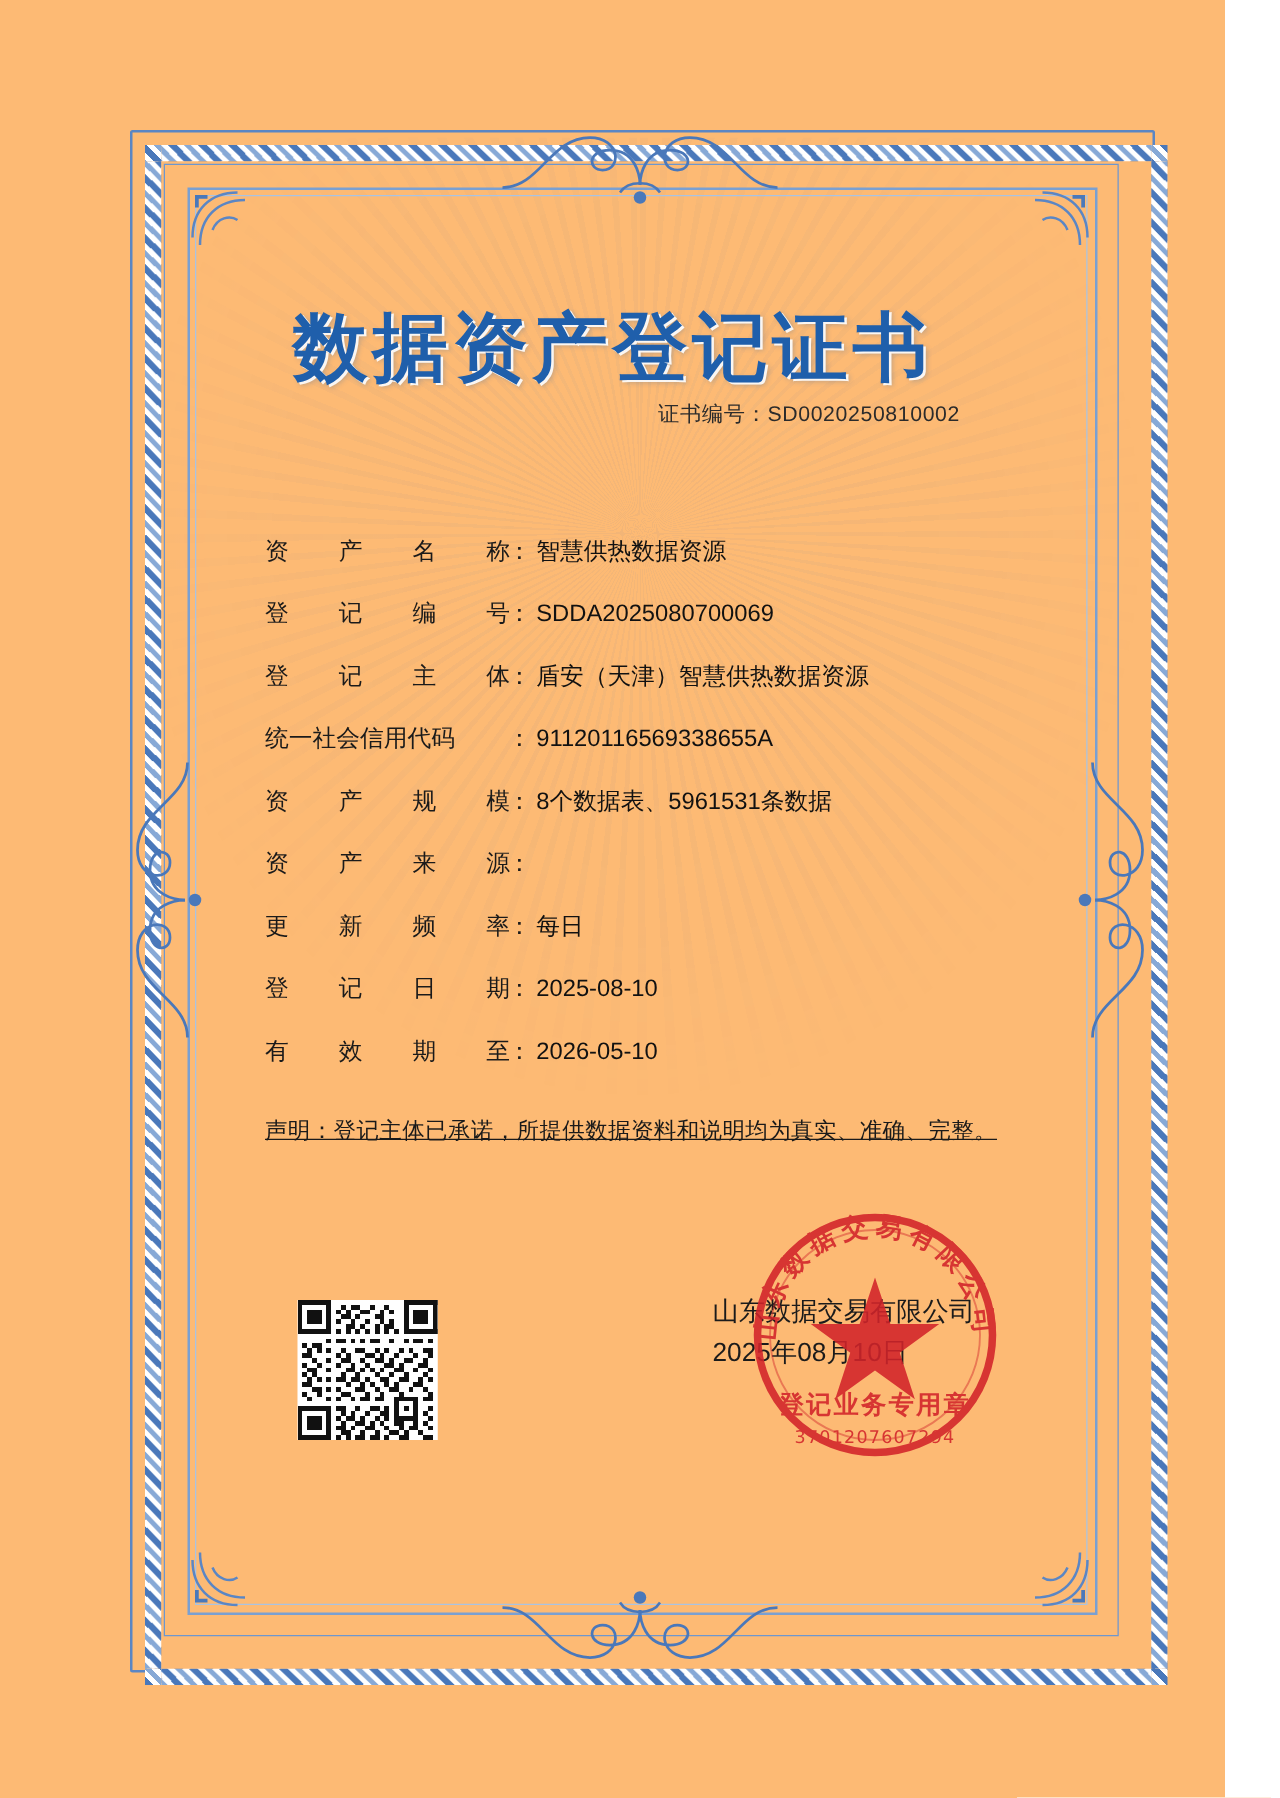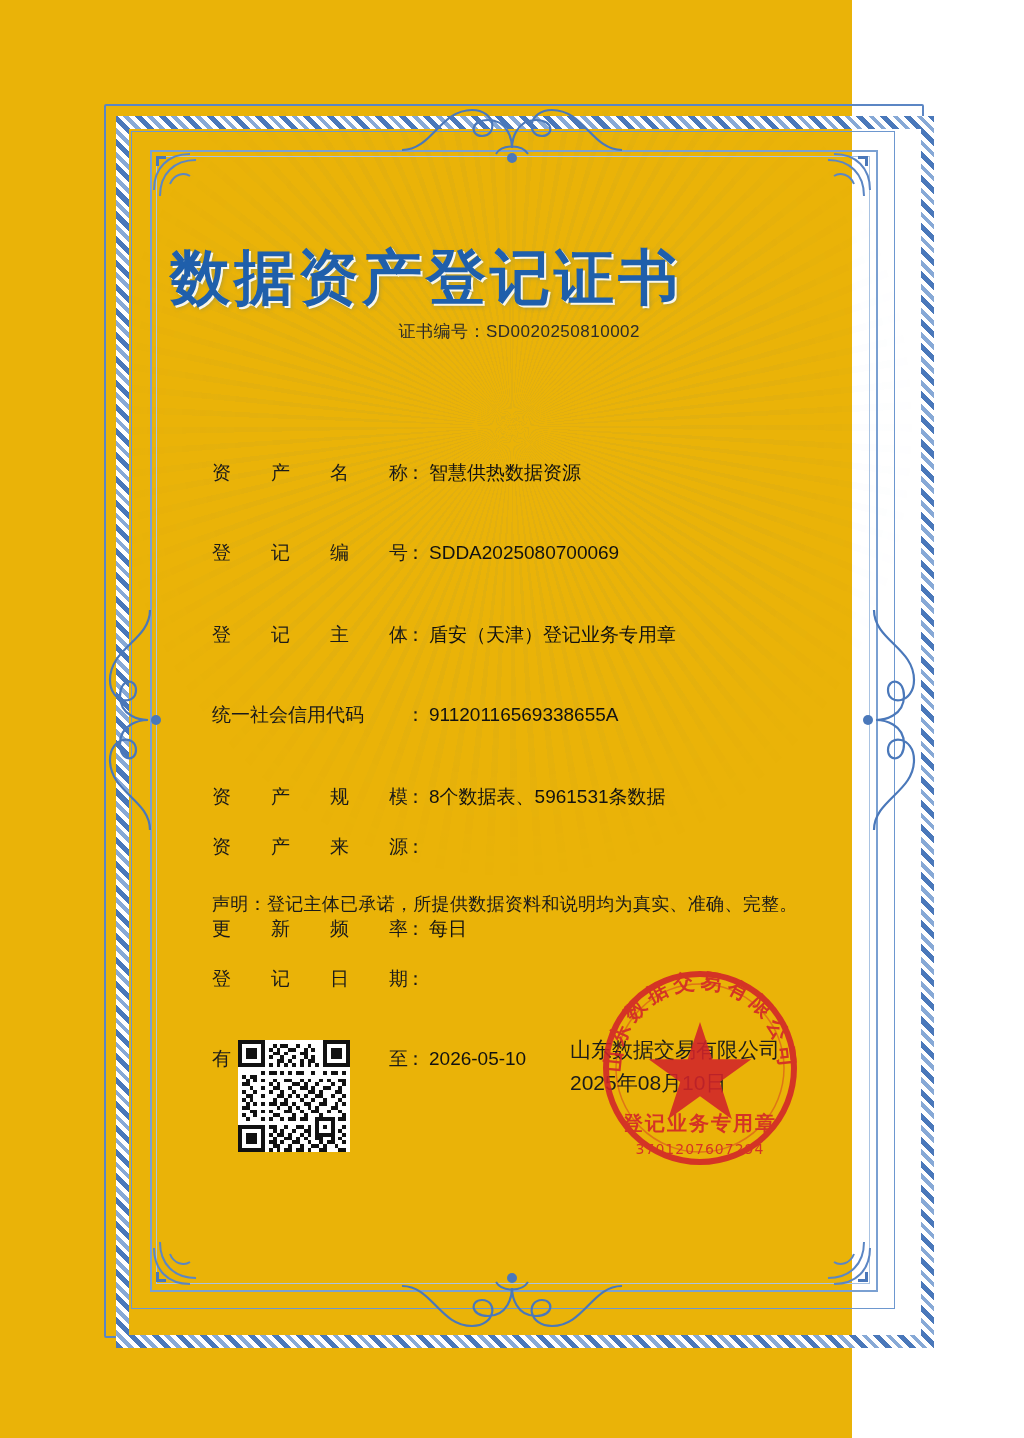--- a/index.html
+++ b/index.html
@@ -12,23 +12,23 @@
     height: 1438px;
     font-family: "Liberation Sans", sans-serif;
     position: relative;
     overflow: hidden;
   }
 
   
   .certificate {
     position: absolute;
     left: 0; top: 0;
-    width: 852px;
+    width: 980px;
     height: 1438px;
-    background: #eab308;
+    background: #fdba74;
   }
 
   
   .rays {
     position: absolute;
     left: 110px; top: 110px;
     width: 804px; height: 1218px;
     background:
       repeating-conic-gradient(from 0deg at 50% 26%,
         rgba(60,110,180,0.055) 0deg 1.1deg,
@@ -132,30 +132,30 @@
     letter-spacing: 0;
   }
   .field-label span.ch { display: inline-block; }
   .field-colon {
     margin-left: -2px;
   }
   .field-value {
     flex: 1 1 auto;
     padding-left: 4px;
     color: #111;
-    margin-top: 32px;
   }
 
   .statement {
     position: absolute;
     left: 212px;
     top: 892px;
     font-size: 18px;
     color: #1a1a1a;
     letter-spacing: 0.3px;
+    text-decoration: underline;
   }
 
   
   .qr {
     position: absolute;
     left: 238px;
     top: 1040px;
     width: 112px;
     height: 112px;
     background: #fff;
@@ -297,21 +297,21 @@
     </div>
 
     <div class="field-row">
       <div class="field-label">
           <span class="ch">登</span>
           <span class="ch">记</span>
           <span class="ch">主</span>
           <span class="ch">体</span>
         </div>
       <div class="field-colon">：</div>
-      <div class="field-value">盾安（天津）登记业务专用章</div>
+      <div class="field-value">盾安（天津）智慧供热数据资源</div>
     </div>
 
     <div class="field-row">
       <div class="field-label nospace">统一社会信用代码</div>
       <div class="field-colon">：</div>
       <div class="field-value">91120116569338655A</div>
     </div>
 
     <div class="field-row">
       <div class="field-label">
@@ -346,20 +346,21 @@
     </div>
 
     <div class="field-row">
       <div class="field-label">
           <span class="ch">登</span>
           <span class="ch">记</span>
           <span class="ch">日</span>
           <span class="ch">期</span>
         </div>
       <div class="field-colon">：</div>
+      <div class="field-value">2025-08-10</div>
     </div>
 
     <div class="field-row">
       <div class="field-label">
           <span class="ch">有</span>
           <span class="ch">效</span>
           <span class="ch">期</span>
           <span class="ch">至</span>
         </div>
       <div class="field-colon">：</div>

